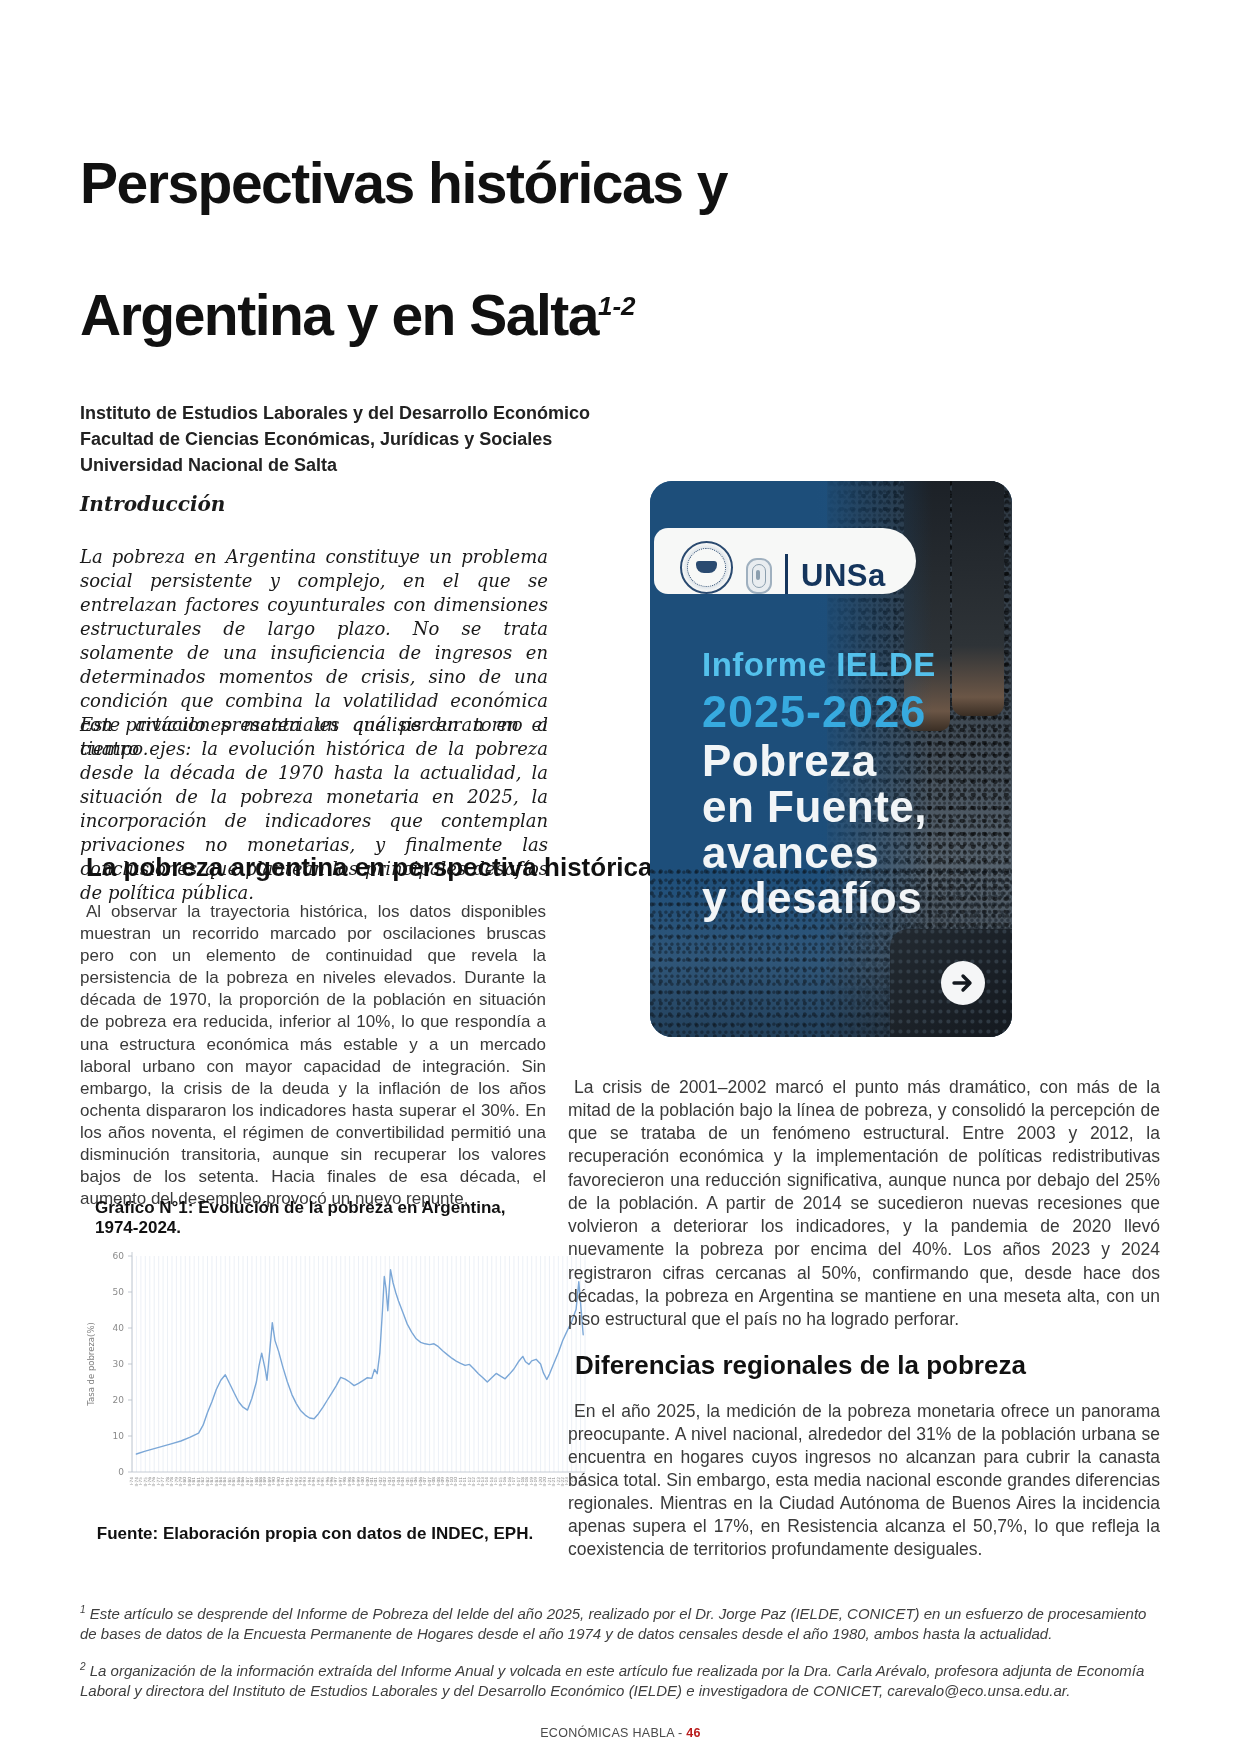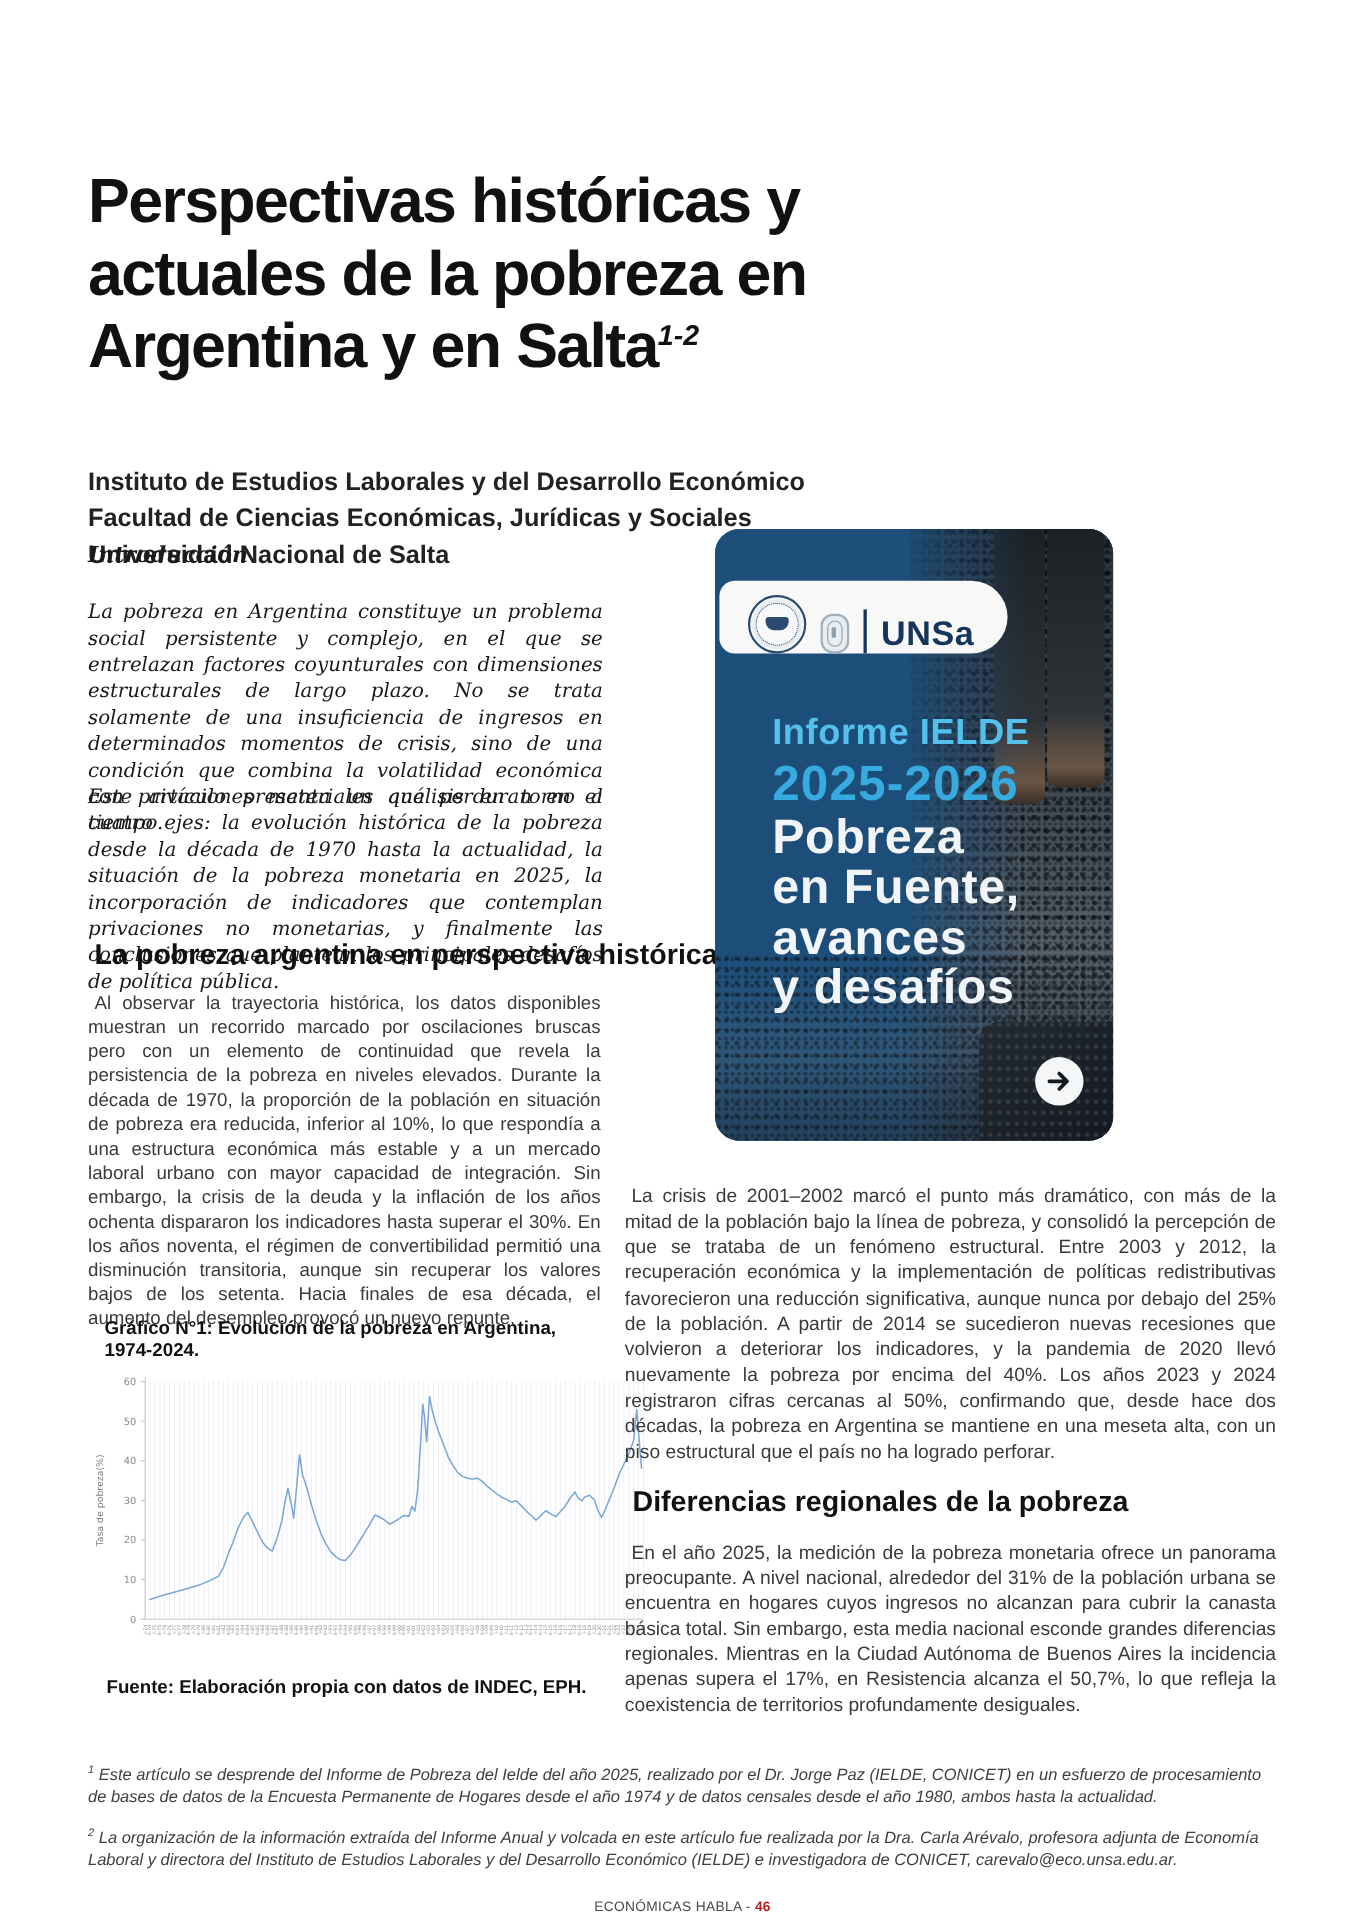--- a/index.html
+++ b/index.html
@@ -2,22 +2,22 @@
 <html><head>
 <meta charset="utf-8">
 <style>
   html,body{margin:0;padding:0;background:#e8e8e8;}
   .page{position:relative;width:1241px;height:1754px;background:#ffffff;margin:0 auto;
         font-family:"Liberation Sans","DejaVu Sans",sans-serif;color:#333;overflow:hidden;}
   
   .title{position:absolute;left:80px;top:112px;width:760px;font-size:57px;line-height:1.16;
          font-weight:bold;color:#111;letter-spacing:-1.5px;font-stretch:condensed;}
   .title sup{font-size:26px;font-style:italic;letter-spacing:0;}
-  .affiliation{position:absolute;left:80px;top:400px;font-size:23px;font-weight:bold;
-         line-height:1.45;color:#222;font-stretch:condensed;margin-top:21px;}
+  .affiliation{position:absolute;left:80px;top:400px;font-size:18px;font-weight:bold;
+         line-height:1.45;color:#222;font-stretch:condensed;}
   
   .intro-heading{position:absolute;left:80px;top:492px;font-family:"DejaVu Serif","Liberation Serif",serif;
          font-style:italic;font-weight:bold;font-size:20px;color:#1a1a1a;}
   .intro-p{position:absolute;left:80px;width:468px;font-family:"DejaVu Serif","Liberation Serif",serif;
          font-style:italic;font-size:18px;line-height:1.33;text-align:justify;color:#1a1a1a;}
   .intro-p1{top:527px;}
   .intro-p2{top:695px;}
   
   .sec-heading{position:absolute;font-size:26px;font-weight:bold;color:#111;font-stretch:condensed;}
   .sec1-heading{left:86px;top:852px;}
@@ -89,21 +89,21 @@
   .footer{position:absolute;left:0;top:1726px;width:100%;text-align:center;font-size:12.5px;
         color:#4a4a4a;font-stretch:condensed;letter-spacing:.3px;}
   .footer b{color:#b91c1c;}
 </style>
 </head>
 <body>
 
 <div class="page">
 
   <h1 class="title"><span>Perspectivas históricas y</span><br>
-    <span>actuales de la pobreza en</span><br>
+    <br>
     <span>Argentina y en Salta</span><sup>1-2</sup>
   </h1>
 
   <div class="affiliation">
     <div>Instituto de Estudios Laborales y del Desarrollo Económico</div>
     <div>Facultad de Ciencias Económicas, Jurídicas y Sociales</div>
     <div>Universidad Nacional de Salta</div>
   </div>
 
   <div class="intro-heading">Introducción</div>

